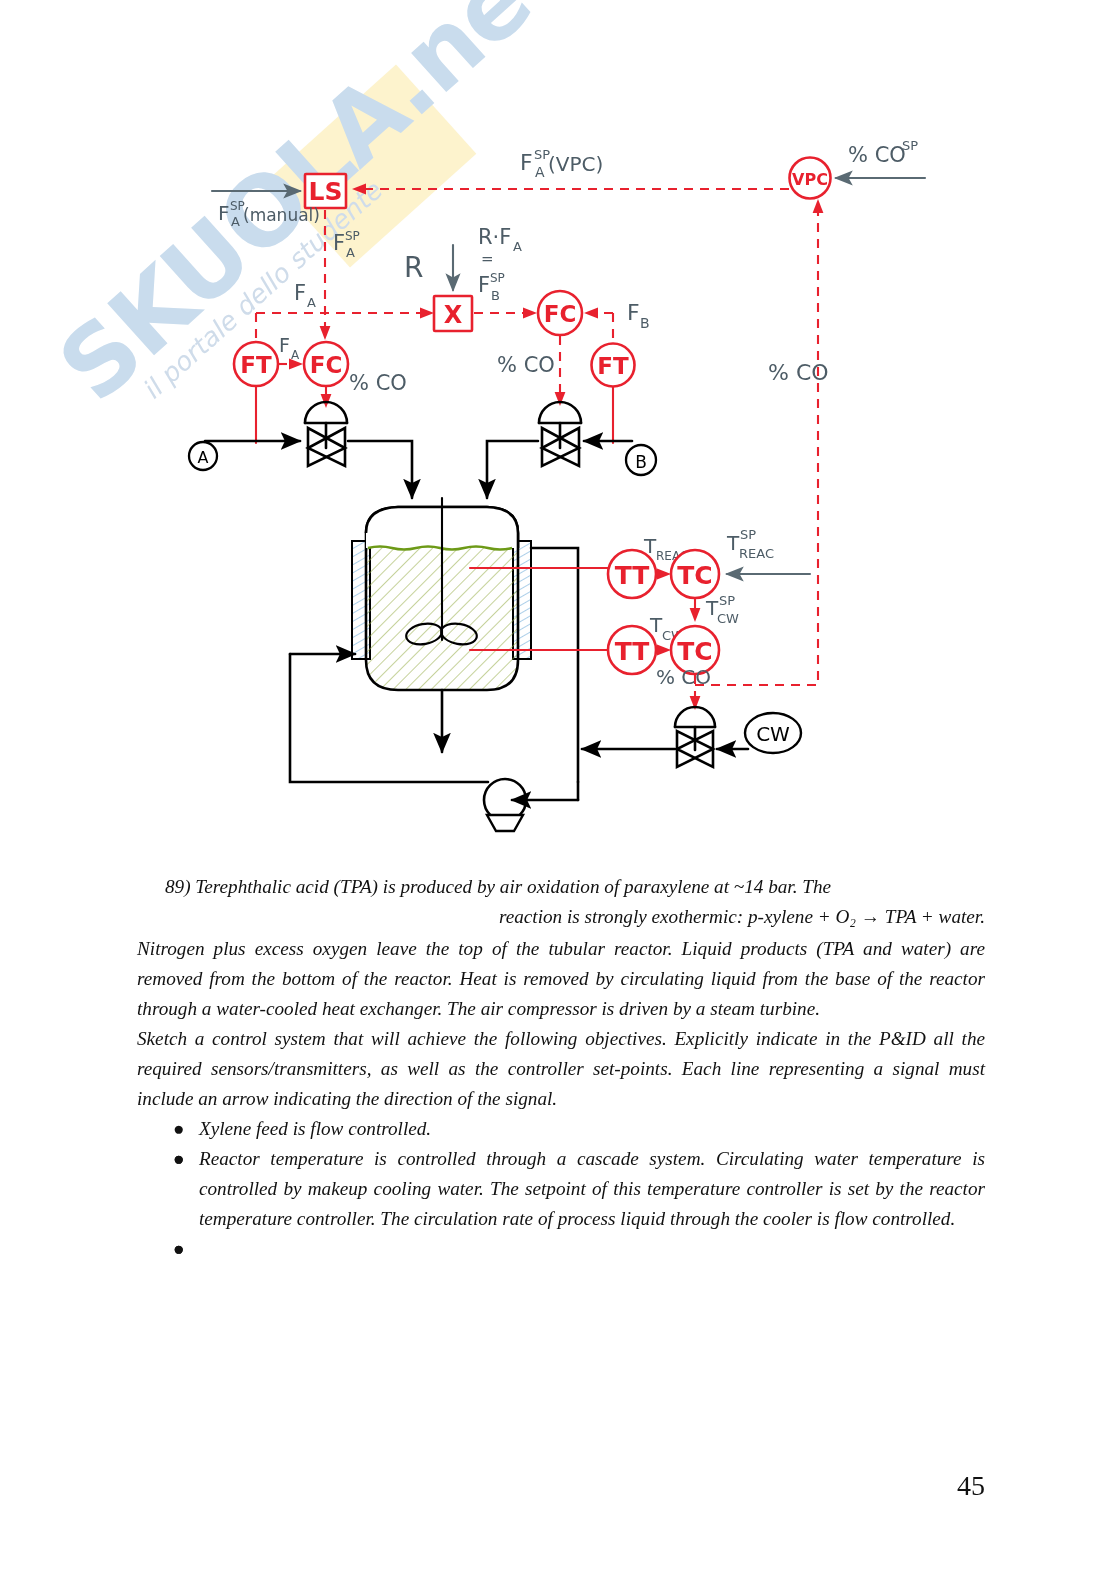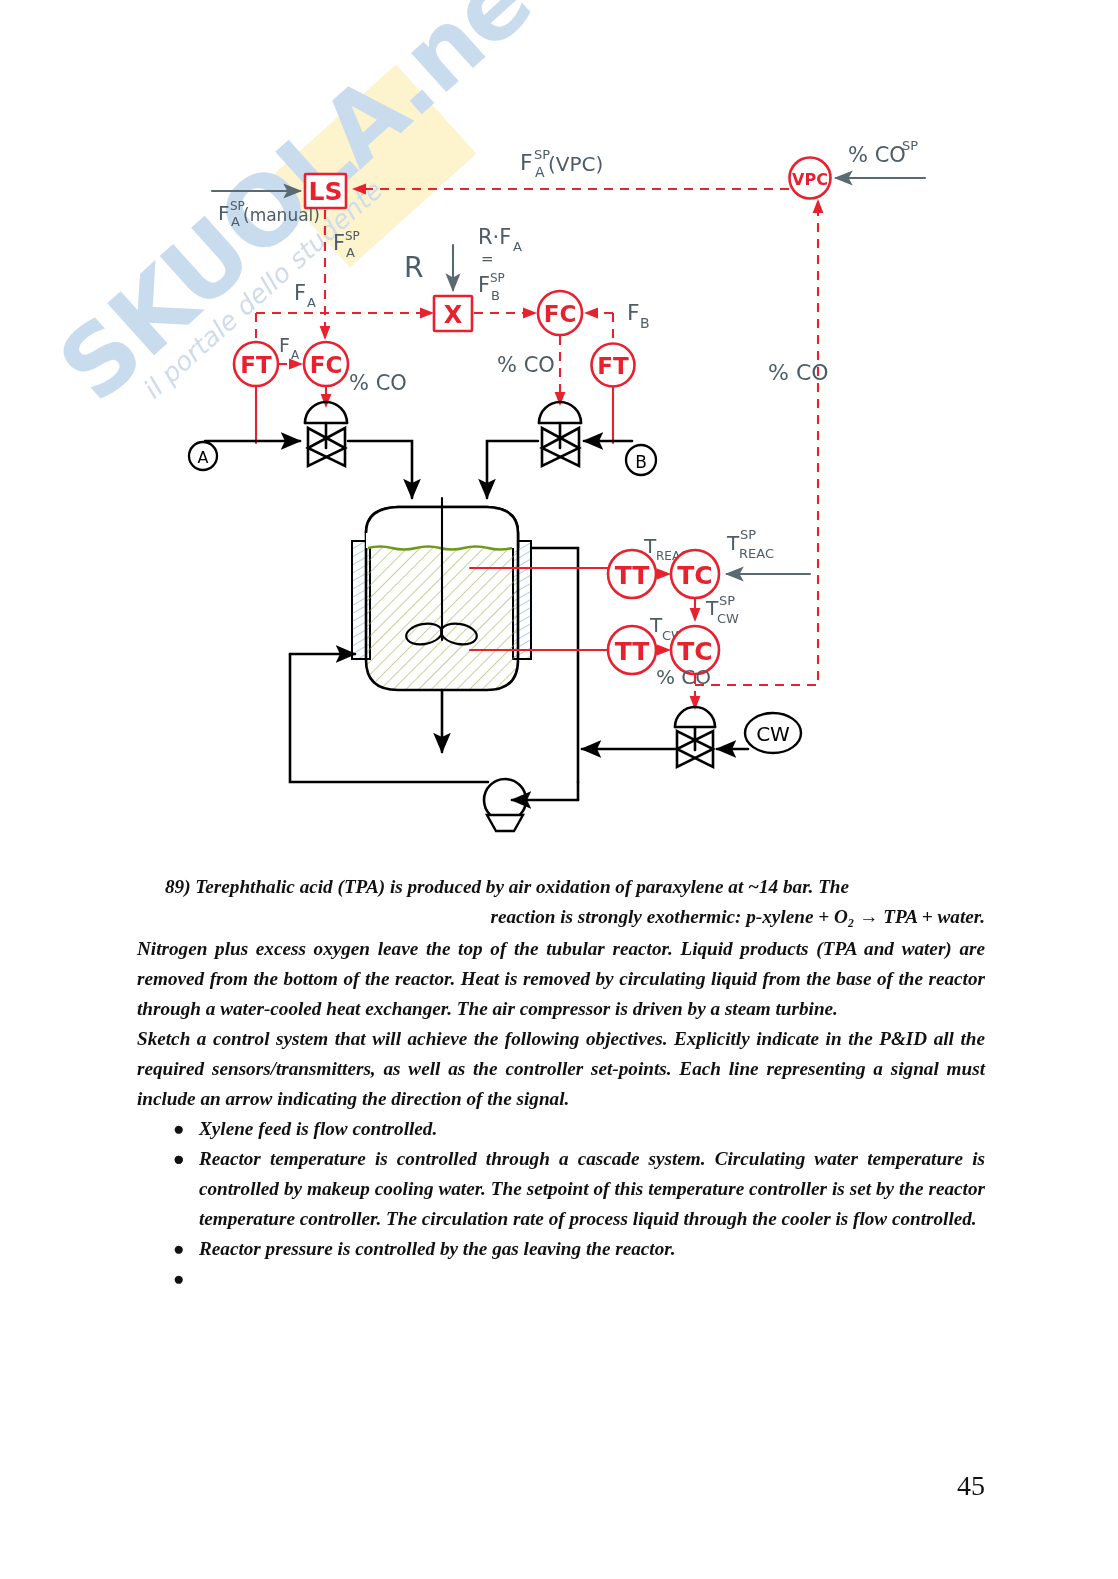--- a/index.html
+++ b/index.html
@@ -38,21 +38,21 @@
   }
 
   
   #figure{position:absolute;left:0;top:0;width:1118px;height:860px;}
   svg{position:absolute;left:0;top:0;}
 
   
   #textblock{
     position:absolute;left:137px;top:872px;width:848px;
     font-family:"Liberation Serif", serif;
-    font-style:italic;font-weight:bold;
+    font-style:italic;font-weight:normal;
     font-size:19.2px;line-height:30px;color:#111;
     text-align:justify;
   }
   #textblock p{margin:0 0 0 0;}
   .q-head{ text-align:center; margin-bottom:2px !important;}
   .q-head .ln1{display:block;text-align:justify;text-indent:28px;}
   .q-head .ln2{display:block;text-align:right;}
   ul.objectives{margin:0;padding:0 0 0 62px;list-style:none;}
   ul.objectives li{
     position:relative;margin:0 0 0 0;text-align:justify;
@@ -380,21 +380,20 @@
       </li>
       <li>
         <span class="bullet">●</span>
       </li>
       <li>
         <span class="bullet">●</span>
         <span>Reactor temperature is controlled through a cascade system. Circulating water temperature is controlled by makeup cooling water. The setpoint of this temperature controller is set by the reactor temperature controller. The circulation rate of process liquid through the cooler is flow controlled.</span>
       </li>
       <li>
         <span class="bullet">●</span>
-        <span>Reactor pressure is controlled by the gas leaving the reactor.</span>
       </li>
       <li>
         <span class="bullet">●</span>
       </li>
     </ul>
   </div>
 
   <div id="pagenum">45</div>
 
 </div>

